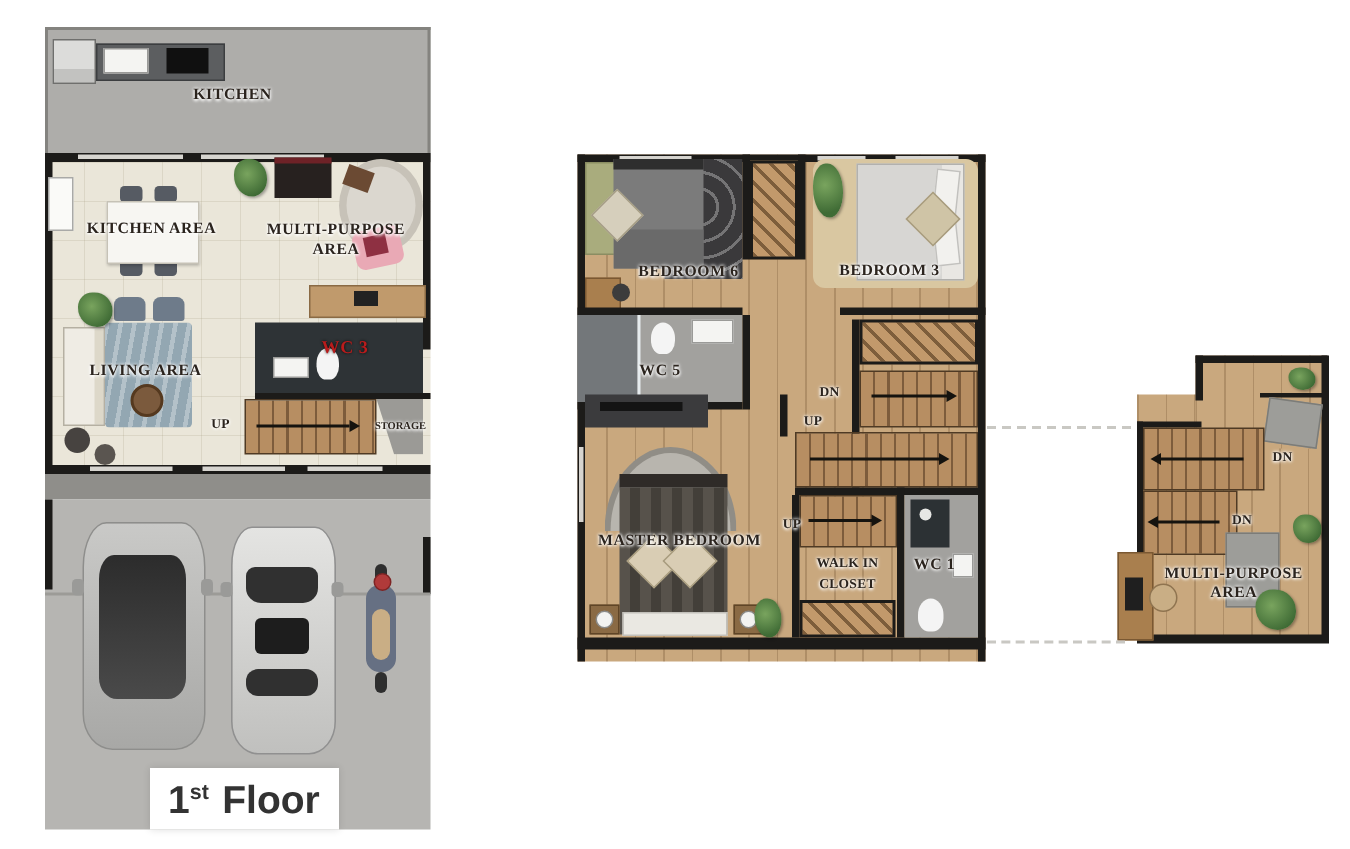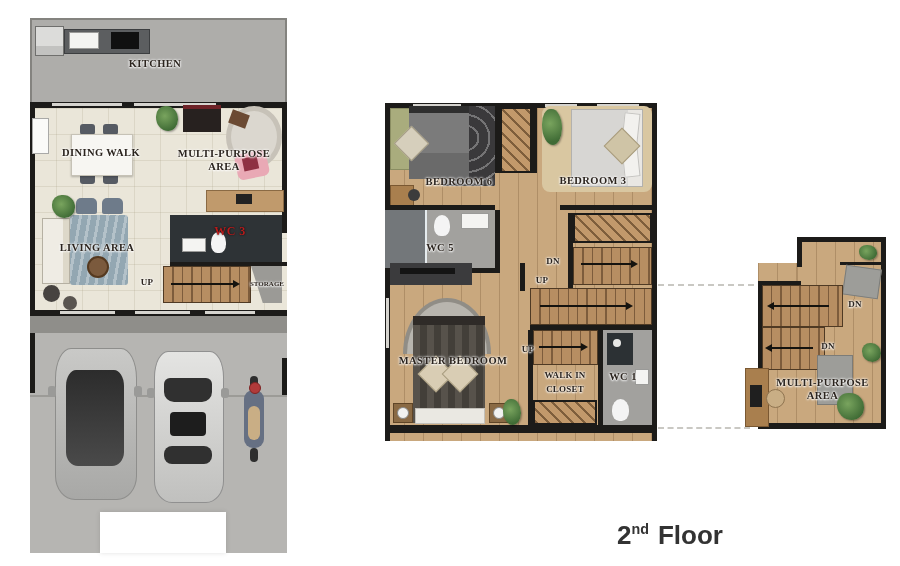--- a/index.html
+++ b/index.html
@@ -57,21 +57,21 @@
     <div class="a" style="left:0;top:90px;width:257px;height:208px;background:var(--cream);background-image:linear-gradient(rgba(160,150,120,.20) 1px,transparent 1px),linear-gradient(90deg,rgba(160,150,120,.20) 1px,transparent 1px);background-size:26px 26px"></div>
     <div class="wall" style="left:0;top:90px;width:5px;height:208px"></div>
     <div class="wall" style="left:252px;top:90px;width:5px;height:125px"></div>
     <div class="a" style="left:2px;top:100px;width:15px;height:34px;background:#fafaf8;border:1px solid #a9a9a7;z-index:5"></div>
 
     <div class="a" style="left:50px;top:106px;width:15px;height:11px;background:#565b63;border-radius:3px"></div>
     <div class="a" style="left:73px;top:106px;width:15px;height:11px;background:#565b63;border-radius:3px"></div>
     <div class="a" style="left:50px;top:155px;width:15px;height:11px;background:#565b63;border-radius:3px"></div>
     <div class="a" style="left:73px;top:155px;width:15px;height:11px;background:#565b63;border-radius:3px"></div>
     <div class="a" style="left:41px;top:116px;width:60px;height:40px;background:#f7f6f2;border:1px solid #c6c2b6;box-shadow:0 1px 2px rgba(0,0,0,.25);z-index:6"></div>
-    <div class="lbl" style="left:14px;top:129px;width:114px">DINING WALK</div>
+    <div class="lbl" style="left:14px;top:129px;width:114px">KITCHEN AREA</div>
 
     <div class="plant" style="left:126px;top:88px;width:22px;height:25px"></div>
     <div class="a" style="left:153px;top:87px;width:38px;height:23px;background:#27211f;border-top:4px solid #6e2227"></div>
     <div class="a" style="left:196px;top:88px;width:56px;height:62px;border-radius:50%;background:#dbd7cf;border:5px solid #c7c2b8;box-sizing:border-box"></div>
     <div class="a" style="left:200px;top:94px;width:18px;height:14px;background:#6b4a33;transform:rotate(20deg)"></div>
     <div class="a" style="left:206px;top:134px;width:32px;height:26px;background:var(--pink);border-radius:6px;transform:rotate(-12deg)"></div>
     <div class="a" style="left:213px;top:139px;width:15px;height:13px;background:#8e3042;transform:rotate(-12deg)"></div>
     <div class="lbl" style="left:138px;top:130px;width:112px">
       <span class="ln">MULTI-PURPOSE</span>
       <span class="ln">AREA</span>
@@ -125,20 +125,23 @@
     <div class="a" style="left:117px;top:370px;width:8px;height:10px;background:#9a9a98;border-radius:3px"></div>
     <div class="a" style="left:191px;top:370px;width:8px;height:10px;background:#9a9a98;border-radius:3px"></div>
 
     <div class="a" style="left:220px;top:358px;width:8px;height:16px;background:#2e2e2e;border-radius:4px"></div>
     <div class="a" style="left:214px;top:372px;width:20px;height:58px;background:#667083;border-radius:9px"></div>
     <div class="a" style="left:219px;top:364px;width:10px;height:10px;border-radius:50%;background:#b03a3a;border:1px solid #7e2424"></div>
     <div class="a" style="left:218px;top:388px;width:12px;height:34px;background:#c9ae85;border-radius:6px"></div>
     <div class="a" style="left:220px;top:430px;width:8px;height:14px;background:#2e2e2e;border-radius:4px"></div>
 
     <div class="a" style="left:70px;top:494px;width:126px;height:41px;background:#ffffff;box-shadow:0 0 5px rgba(0,0,0,.12)"></div>
+    <div class="caption" style="left:82px;top:500px">
+      <span>1</span><sup>st</sup><span class="cw">Floor</span>
+    </div>
   </div>
 
   <div class="plan woodfloor" style="left:385px;top:103px;width:272px;height:338px">
 
     <div class="wall" style="left:0;top:0;width:272px;height:5px"></div>
     <div class="wall" style="left:0;top:0;width:5px;height:338px"></div>
     <div class="wall" style="left:267px;top:0;width:5px;height:338px"></div>
     <div class="wall" style="left:0;top:322px;width:272px;height:8px"></div>
     <div class="win" style="left:28px;top:1px;width:48px;height:3px"></div>
     <div class="win" style="left:160px;top:1px;width:32px;height:3px"></div>
@@ -253,16 +256,13 @@
     <div class="plant" style="left:92px;top:156px;width:27px;height:27px"></div>
     <div class="lbl" style="left:25px;top:140px;width:105px">
       <span class="ln">MULTI-PURPOSE</span>
       <span class="ln">AREA</span>
     </div>
   </div>
 
   <div class="dash" style="left:658px;top:284px;width:96px"></div>
   <div class="dash" style="left:658px;top:427px;width:92px"></div>
 
-  <div class="caption" style="left:585px;top:520px;width:170px;text-align:center">
-    <span>2</span><sup>nd</sup><span class="cw">Floor</span>
-  </div>
 </div>
 
 </body></html>

